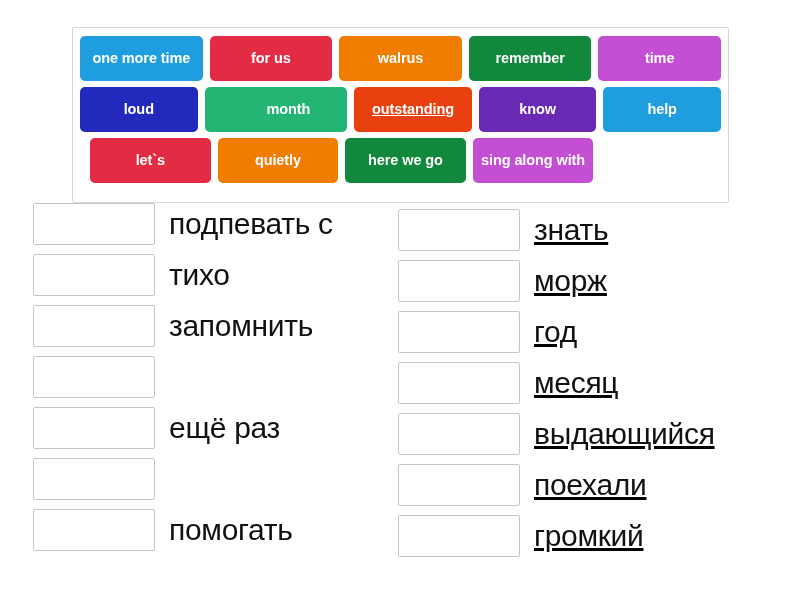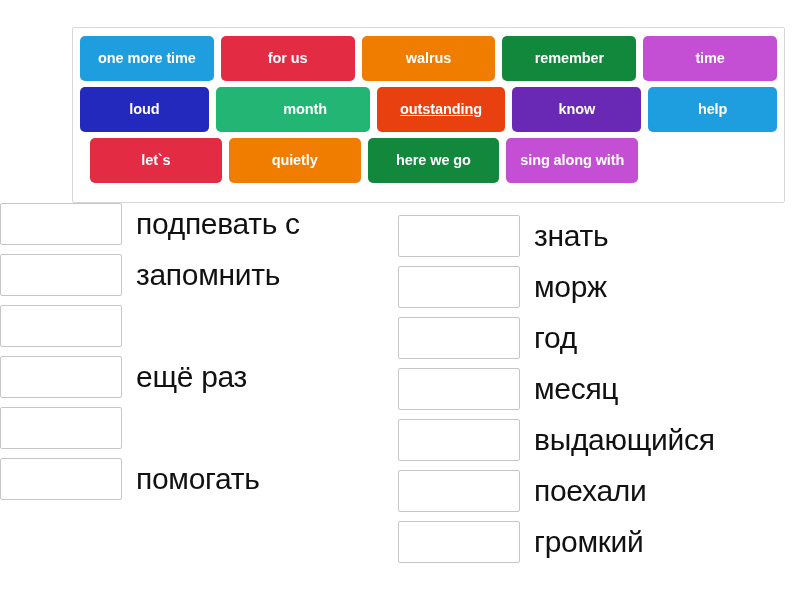--- a/index.html
+++ b/index.html
@@ -17,21 +17,21 @@
     width: 800px;
     height: 600px;
     background: #ffffff;
   }
 
   
   .word-bank {
     position: absolute;
     left: 72px;
     top: 27px;
-    width: 713px;
+    width: 657px;
     border: 1px solid #d8d8d8;
     background: #ffffff;
     border-radius: 2px;
     padding: 8px 7px 7px 7px;
   }
 
   .bank-row {
     display: flex;
     gap: 7px;
     margin-bottom: 6px;
@@ -66,22 +66,23 @@
   .answers {
     position: absolute;
     left: 0;
     top: 198px;
     width: 800px;
     display: flex;
   }
 
   .answer-col {
     width: 400px;
-  }
-  .answer-col.right { padding-left: 398px; position: absolute; top: 12px; left: 0; width: 800px; }
+    padding-left: 33px;
+  }
+  .answer-col.right { padding-left: 398px; position: absolute; top: 6px; left: 0; width: 800px; text-decoration: underline; }
 
   .answer-row {
     display: flex;
     align-items: center;
     height: 51px;
   }
 
   .drop-box {
     width: 122px;
     height: 42px;
@@ -136,20 +137,24 @@
 
   <div class="answers">
 
     <div class="answer-col left">
       <div class="answer-row">
         <div class="drop-box"></div>
         <div class="answer-label">подпевать с</div>
       </div>
       <div class="answer-row">
         <div class="drop-box"></div>
+        <div class="answer-label">тихо</div>
+      </div>
+      <div class="answer-row">
+        <div class="drop-box"></div>
         <div class="answer-label">запомнить</div>
       </div>
       <div class="answer-row">
         <div class="drop-box"></div>
       </div>
       <div class="answer-row">
         <div class="drop-box"></div>
         <div class="answer-label">ещё раз</div>
       </div>
       <div class="answer-row">

